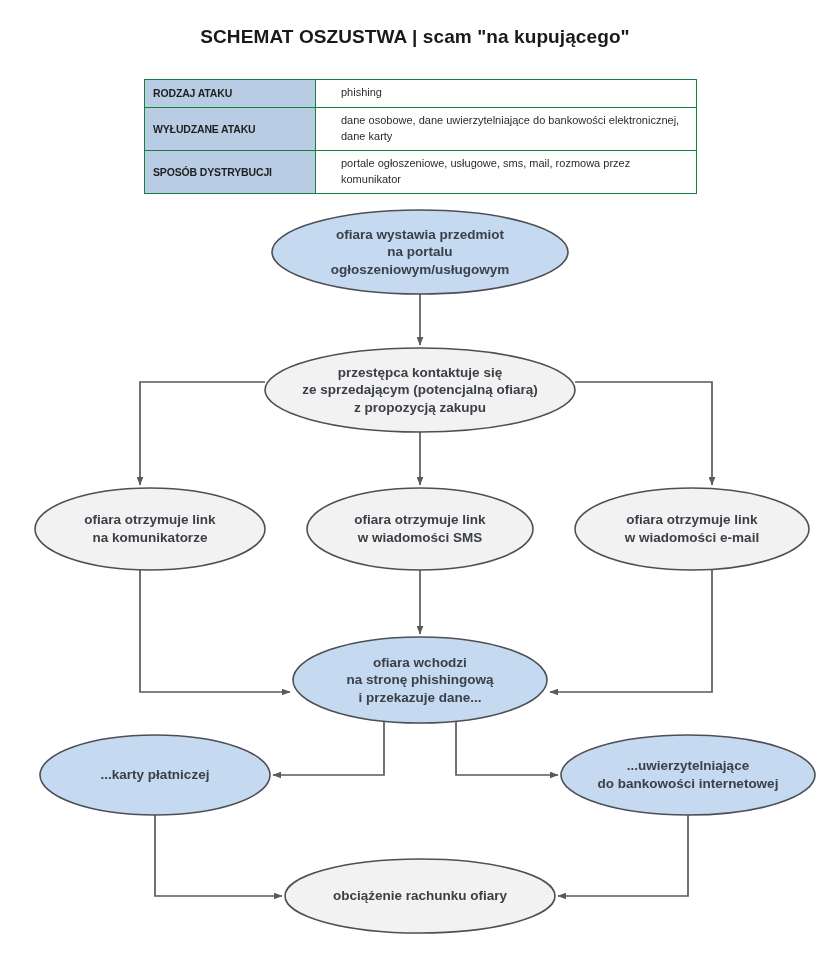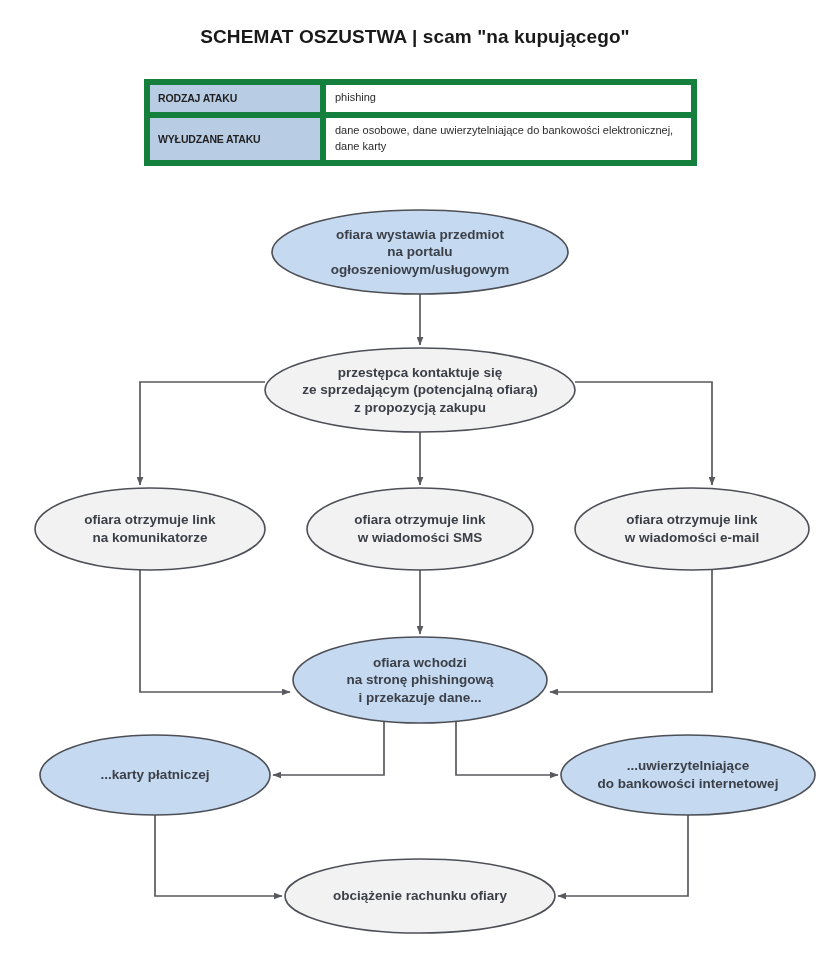--- a/index.html
+++ b/index.html
@@ -31,40 +31,40 @@
   
   #info-table {
     position: absolute;
     left: 144px;
     top: 79px;
     width: 553px;
     border-collapse: collapse;
     table-layout: fixed;
   }
   #info-table td {
-    border: 6px solid #15803d;
+    border: 1px solid #15803d;
     vertical-align: middle;
     padding: 3px 6px 4px 6px;
   }
   #info-table td.label {
     width: 156px;
     background: #b8cce4;
     font-size: 10.5px;
     font-weight: bold;
     color: #1f1f1f;
     letter-spacing: -0.15px;
     text-align: left;
     padding-left: 8px;
   }
   #info-table td.value {
     background: #ffffff;
     font-size: 11px;
     color: #2b2b2b;
     line-height: 1.42;
-    padding-left: 9px;
+    padding-left: 25px;
   }
   #info-table tr.r1 td { height: 20px; }
   #info-table tr.r2 td { height: 35px; }
   #info-table tr.r3 td { height: 35px; }
 
   
   #flow {
     position: absolute;
     left: 0;
     top: 196px;
@@ -100,20 +100,24 @@
 
 <table id="info-table">
   <tbody>
     <tr class="r1">
       <td class="label">RODZAJ ATAKU</td>
       <td class="value">phishing</td>
     </tr>
     <tr class="r2">
       <td class="label">WYŁUDZANE ATAKU</td>
       <td class="value">dane osobowe, dane uwierzytelniające do bankowości elektronicznej, dane karty</td>
+    </tr>
+    <tr class="r3">
+      <td class="label">SPOSÓB DYSTRYBUCJI</td>
+      <td class="value">portale ogłoszeniowe, usługowe, sms, mail, rozmowa przez komunikator</td>
     </tr>
   </tbody>
 </table>
 
 <svg id="flow" viewBox="0 0 830 760">
   <defs>
     <marker id="arrowhead" markerWidth="9" markerHeight="7" refX="8.4" refY="3.5" orient="auto" markerUnits="userSpaceOnUse">
       <polygon points="0,0 9,3.5 0,7" fill="#595a5e"></polygon>
     </marker>
   </defs>

